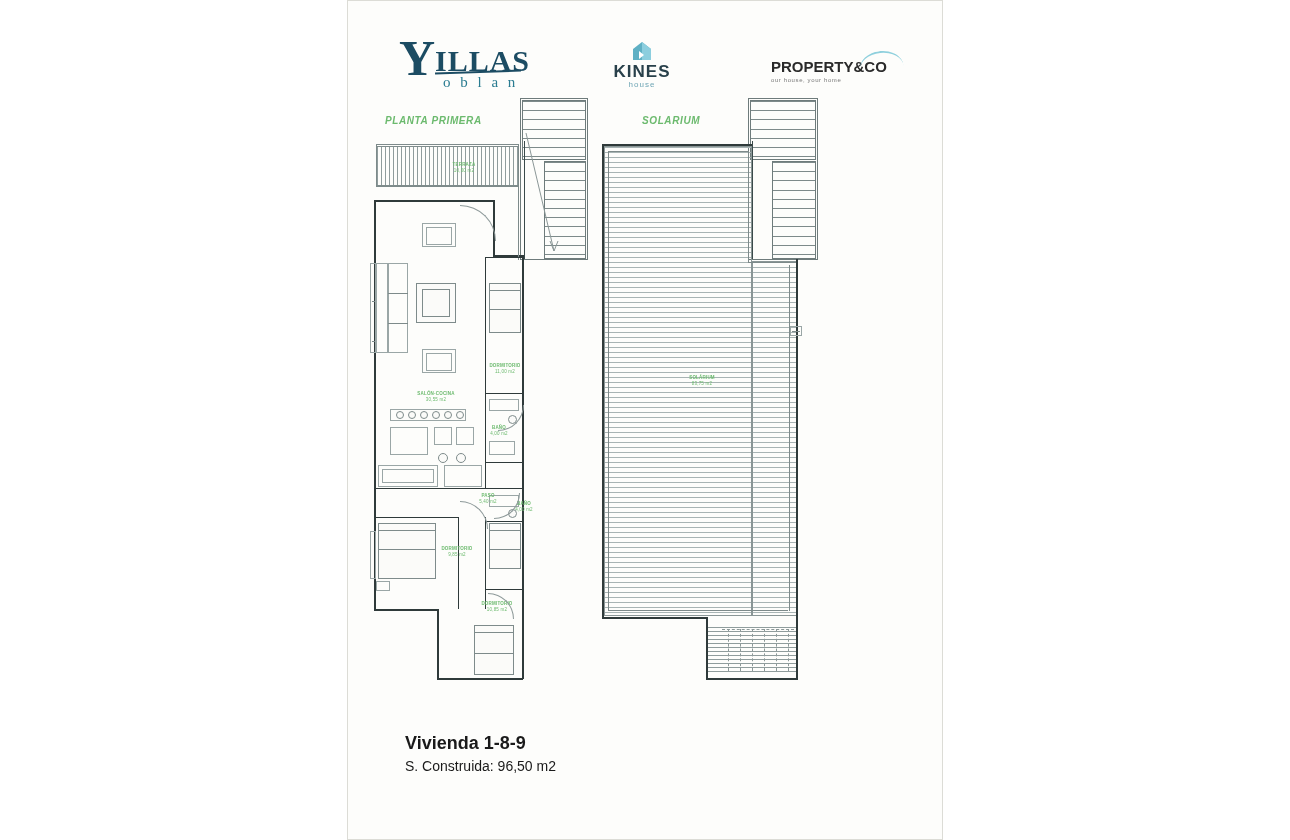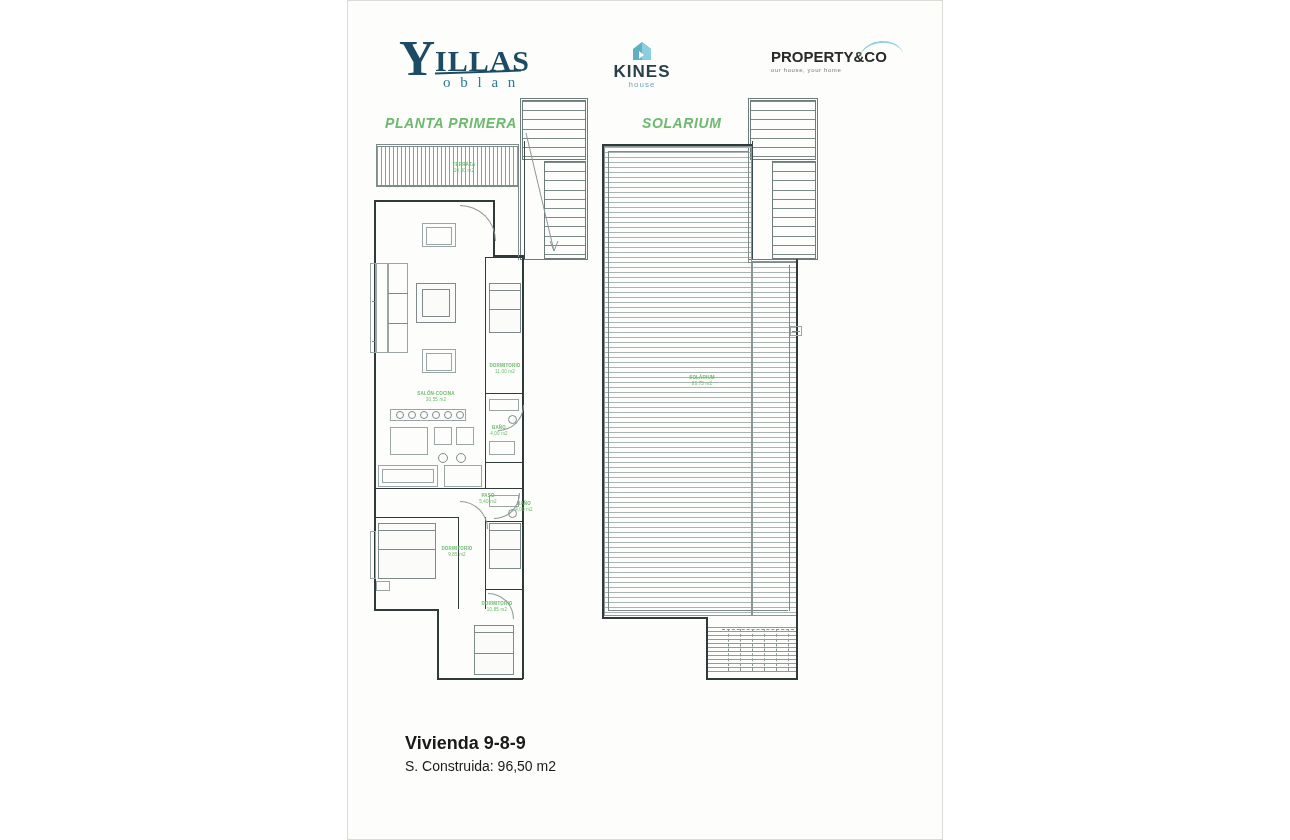--- a/index.html
+++ b/index.html
@@ -128,21 +128,21 @@
     right: -2px; top: -8px;
     width: 44px; height: 18px;
     border-top: 2px solid #8fd0dd;
     border-radius: 60% 60% 0 0 / 100% 100% 0 0;
     transform: rotate(-6deg);
   }
 
   
   .plan-title {
     position: absolute;
-    font-size: 14px;
+    font-size: 10px;
     font-weight: bold;
     font-style: italic;
     letter-spacing: 0.6px;
     color: #6cba6e;
   }
   #title-planta { left: 384px; top: 114px; }
   #title-solarium { left: 641px; top: 114px; font-style: italic; }
 
   
   .ln { position: absolute; background: #3a4a4a; }
@@ -276,21 +276,21 @@
         <svg width="22" height="20" viewBox="0 0 22 20">
           <path d="M2 8 L11 1 L20 8 L20 19 L2 19 Z" fill="#5fb0c4"></path>
           <path d="M11 1 L20 8 L20 19 L11 19 Z" fill="#8ccede"></path>
           <path d="M8 10 L13 14 L8 18 Z" fill="#ffffff"></path>
         </svg>
       </div>
       <div class="kines-txt">KINES</div>
       <div class="home-txt">house</div>
     </div>
 
-    <div class="logo-property" style="left:423px; top:48px;">
+    <div class="logo-property" style="left:423px; top:58px;">
       <div class="swoosh"></div>
       <div class="prop-txt">
         <span>PROPERTY</span><span class="amp">&amp;</span><span>CO</span>
       </div>
       <div class="prop-sub">our house, your home</div>
     </div>
 
     <div class="plan-title" id="title-planta" style="left:37px; top:114px;">PLANTA PRIMERA</div>
     <div class="plan-title" id="title-solarium" style="left:294px; top:114px;">SOLARIUM</div>
 
@@ -475,18 +475,18 @@
       <div class="dash-v" style="left:440px; top:628px; height:42px;"></div>
       <div class="hatch-h" style="left:360px; top:626px; width:88px; height:48px; border:none;"></div>
 
       <div class="rlabel" style="left:326px; top:374px; width:56px;">
         <b>SOLÁRIUM</b>
         <span>83,75 m2</span>
       </div>
     </div>
 
     <div id="caption" style="left:57px; top:730px;">
-      <div class="cap-title">Vivienda 9-8-9</div>
+      <div class="cap-title">Vivienda 1-8-9</div>
       <div class="cap-line">S. Construida: 96,50 m2</div>
     </div>
 
   </div>
 </div>
 
 </body></html>

